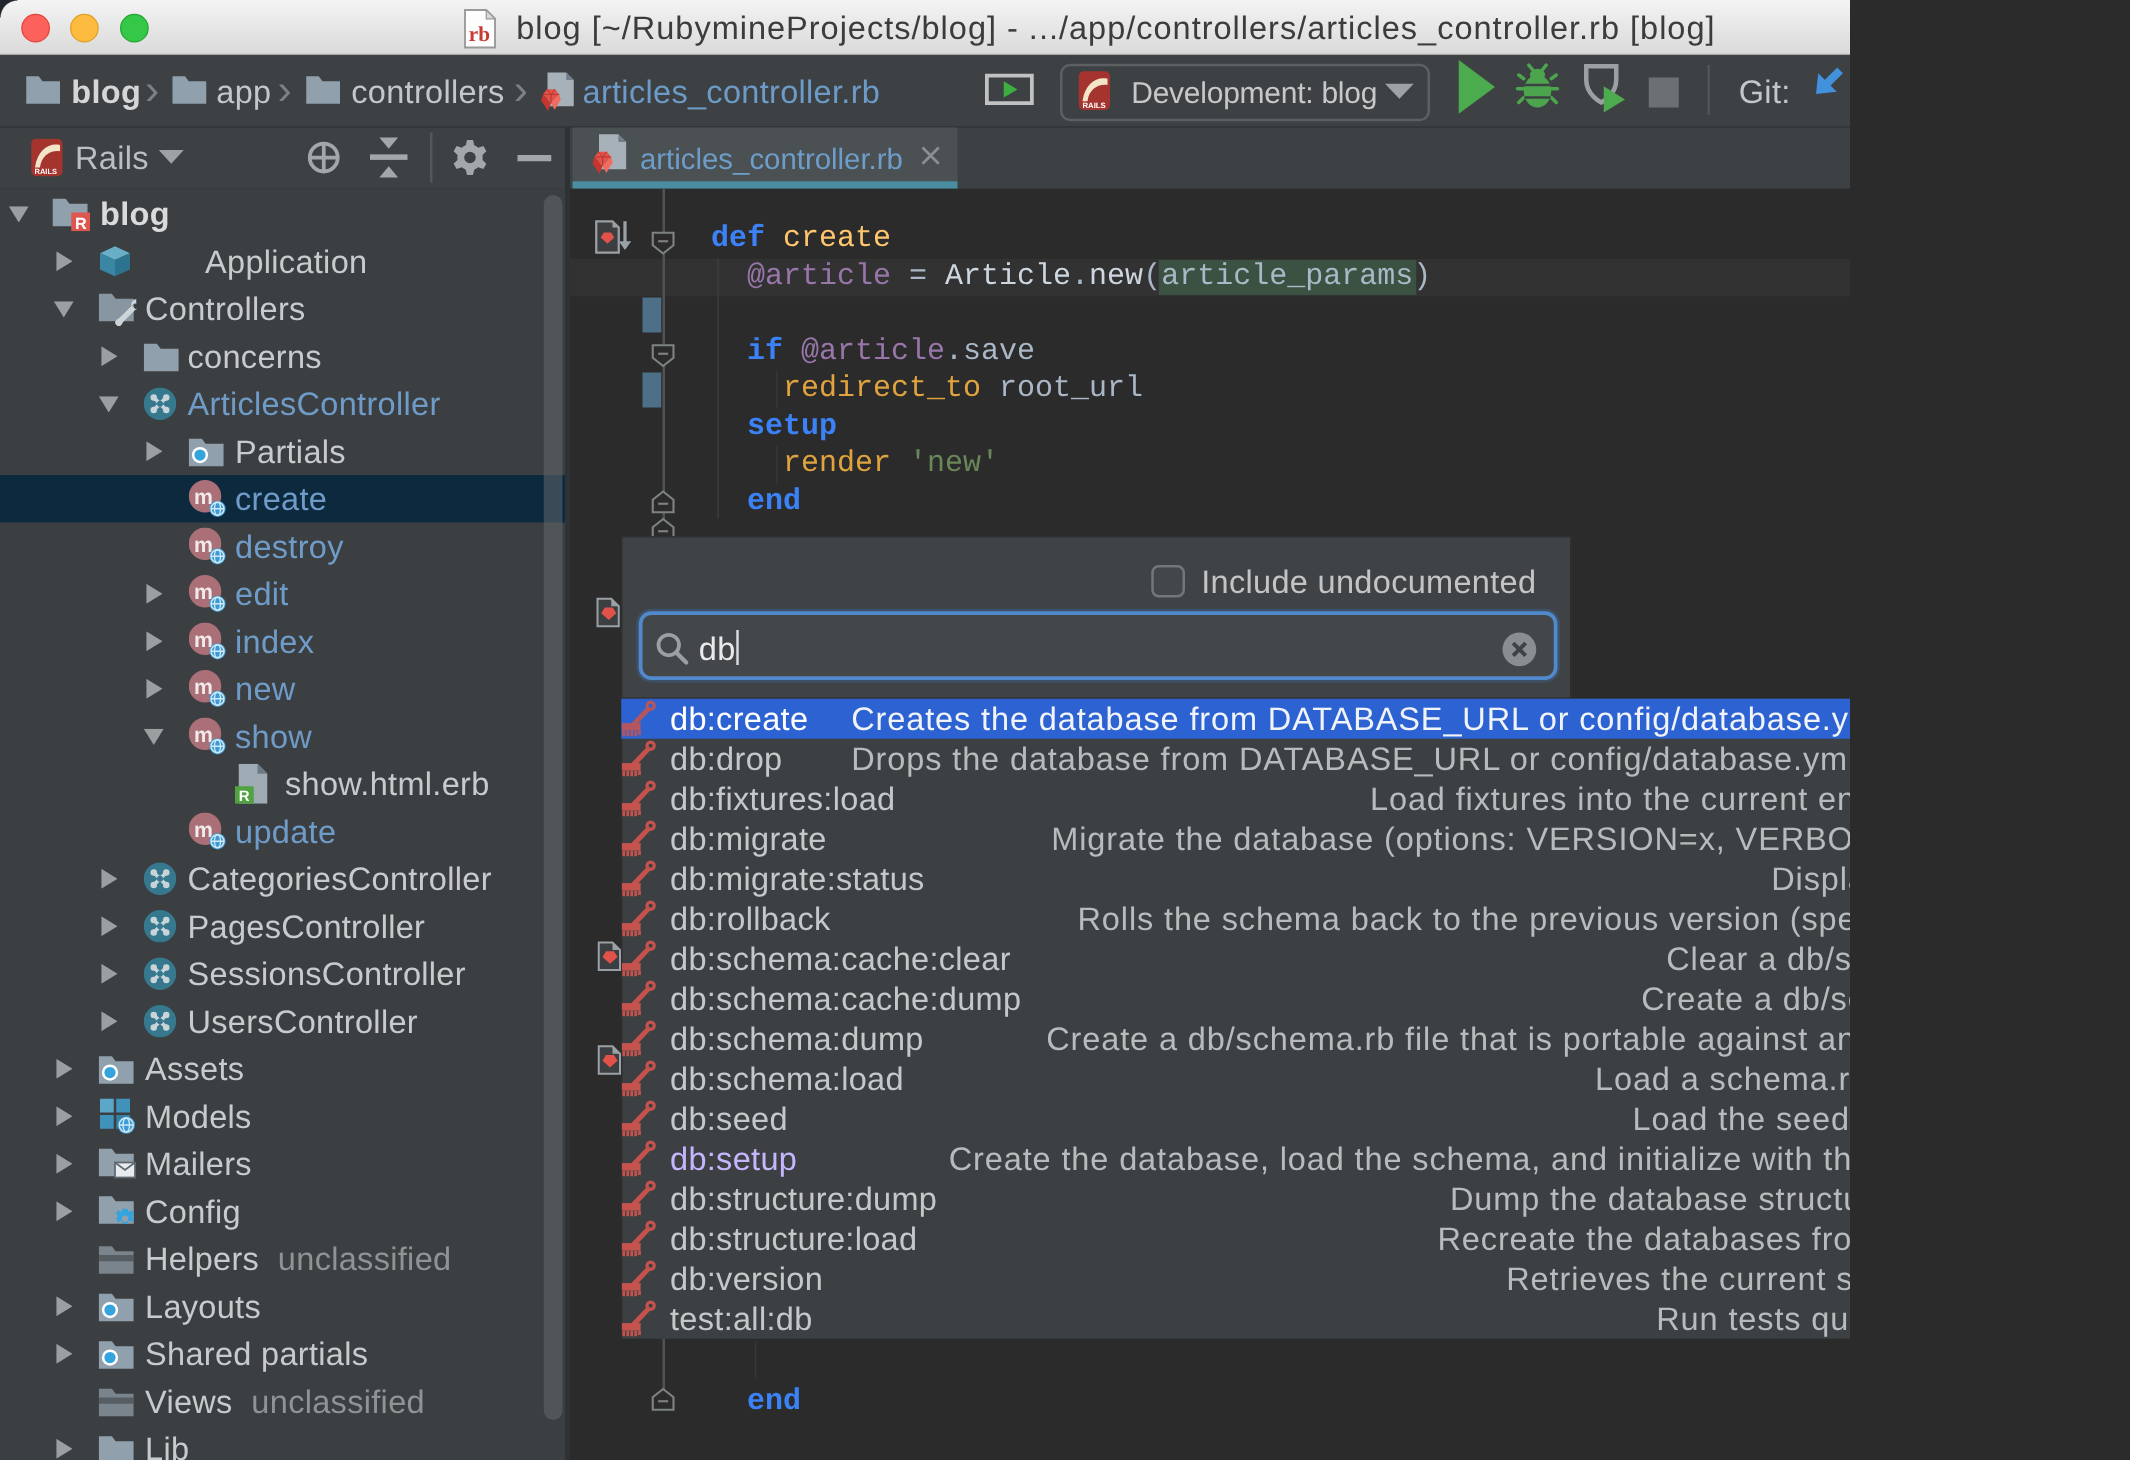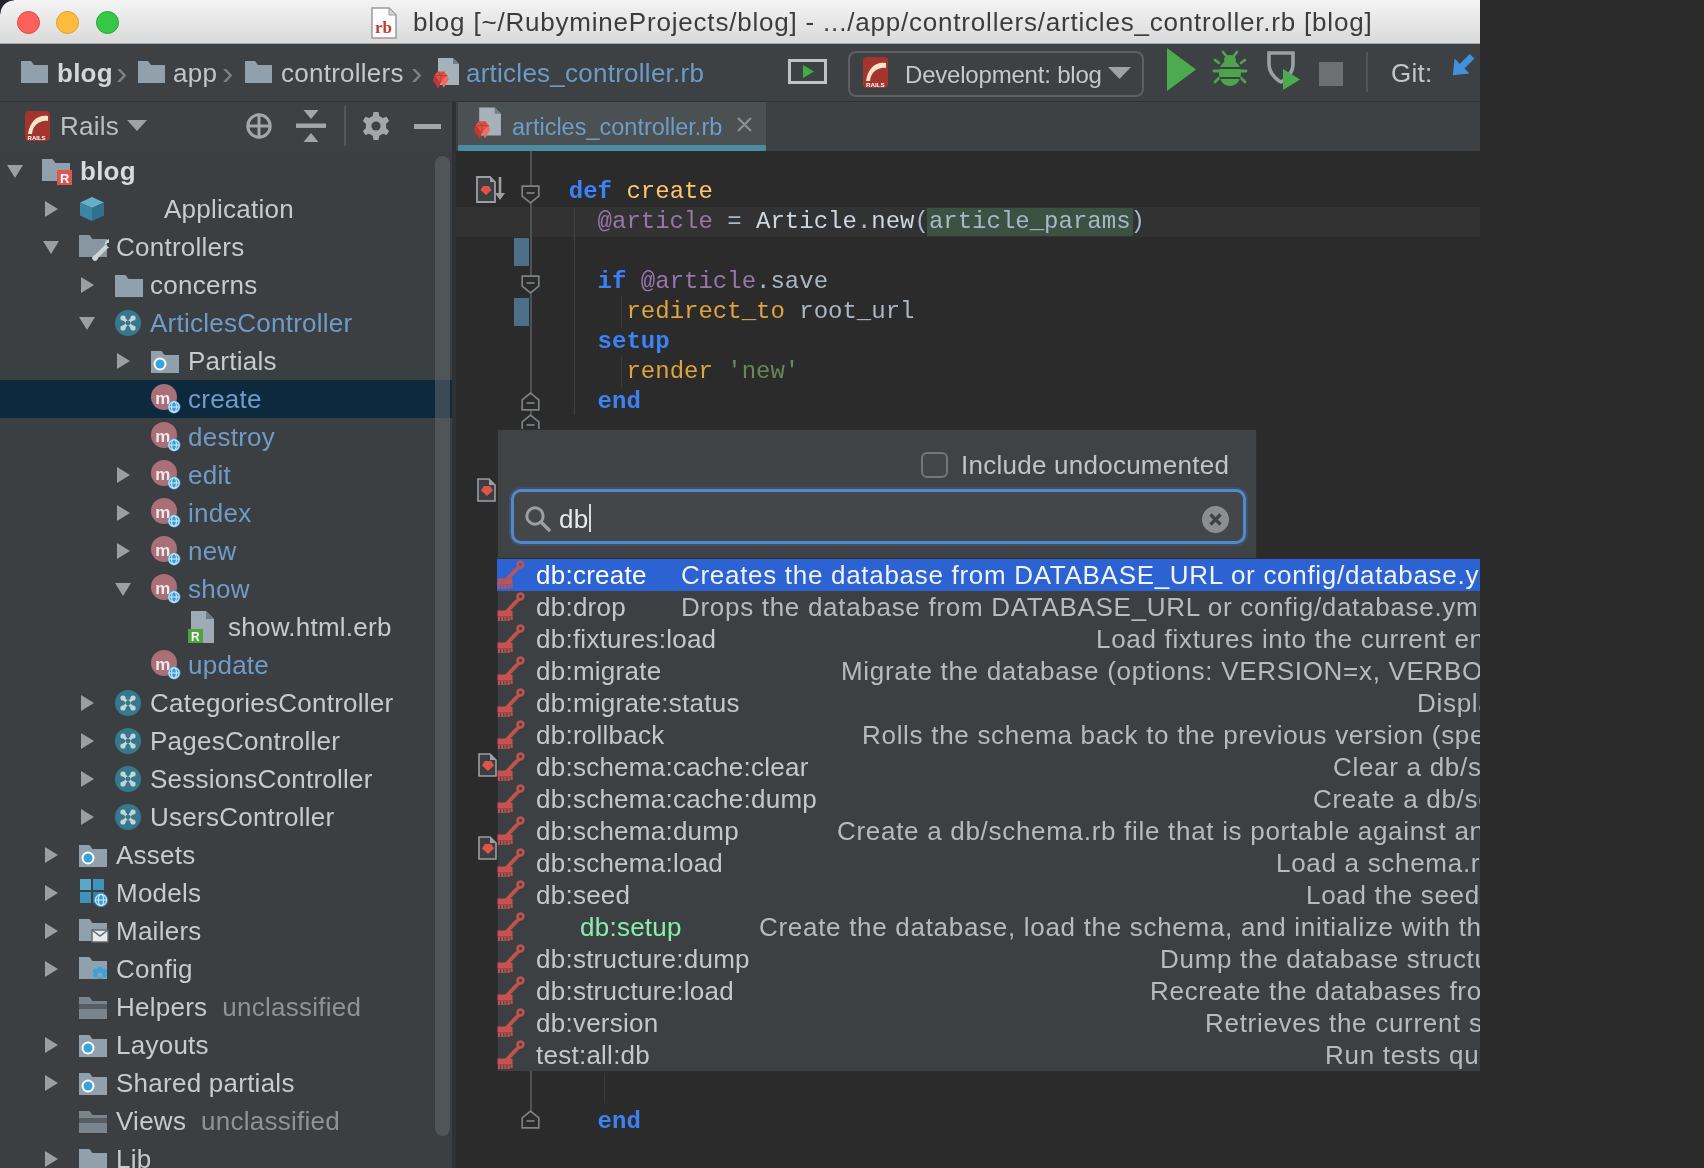--- a/index.html
+++ b/index.html
@@ -618,21 +618,21 @@
   <div class="ui" style="left:536px;top:876px;color:#c5c8ca;">db:seed</div>
   <div class="ui desc" style="left:1306px;top:876px;color:#b8bbbd;">Load the seed data from db/seeds.rb</div>
   <svg class="abs" style="left:497px;top:912px;" width="28" height="30" viewBox="0 0 28 30">
     <g stroke="#c4524e" fill="#c4524e">
       <circle cx="23.5" cy="4.5" r="2.9" fill="none" stroke-width="2.6"></circle>
       <path d="M21.8 7 L9.5 20" stroke-width="4" fill="none"></path>
       <rect x="0.5" y="18.5" width="15" height="6" stroke="none"></rect>
       <path d="M2 24.5 v4.5 M5.2 24.5 v4.5 M8.4 24.5 v4.5 M11.6 24.5 v4.5 M14.6 24.5 v3.5" stroke-width="2.2" fill="none"></path>
     </g>
   </svg>
-  <div class="ui" style="left:536px;top:908px;color:#86efac;margin-left:44px;">db:setup</div>
+  <div class="ui" style="left:536px;top:908px;color:#c4b5fd;">db:setup</div>
   <div class="ui desc" style="left:759px;top:908px;color:#b8bbbd;">Create the database, load the schema, and initialize with the seed data (use db:reset to also drop the database first)</div>
   <svg class="abs" style="left:497px;top:944px;" width="28" height="30" viewBox="0 0 28 30">
     <g stroke="#c4524e" fill="#c4524e">
       <circle cx="23.5" cy="4.5" r="2.9" fill="none" stroke-width="2.6"></circle>
       <path d="M21.8 7 L9.5 20" stroke-width="4" fill="none"></path>
       <rect x="0.5" y="18.5" width="15" height="6" stroke="none"></rect>
       <path d="M2 24.5 v4.5 M5.2 24.5 v4.5 M8.4 24.5 v4.5 M11.6 24.5 v4.5 M14.6 24.5 v3.5" stroke-width="2.2" fill="none"></path>
     </g>
   </svg>
   <div class="ui" style="left:536px;top:940px;color:#c5c8ca;">db:structure:dump</div>

